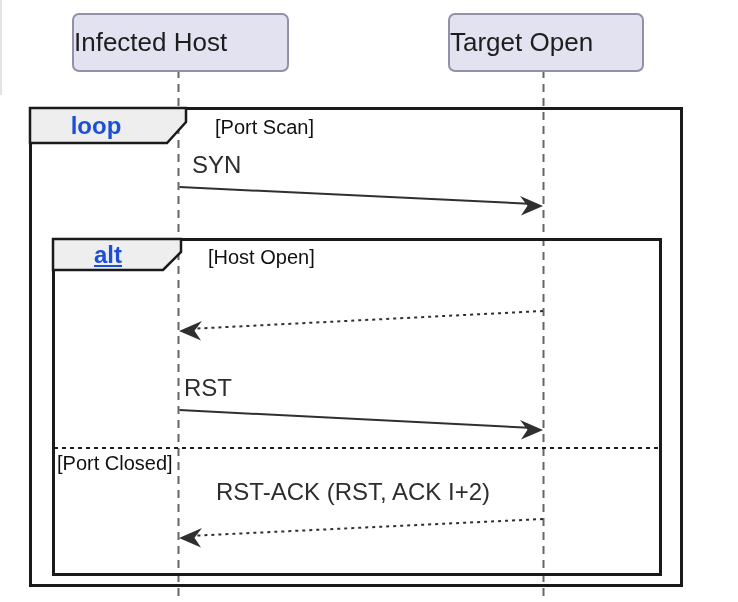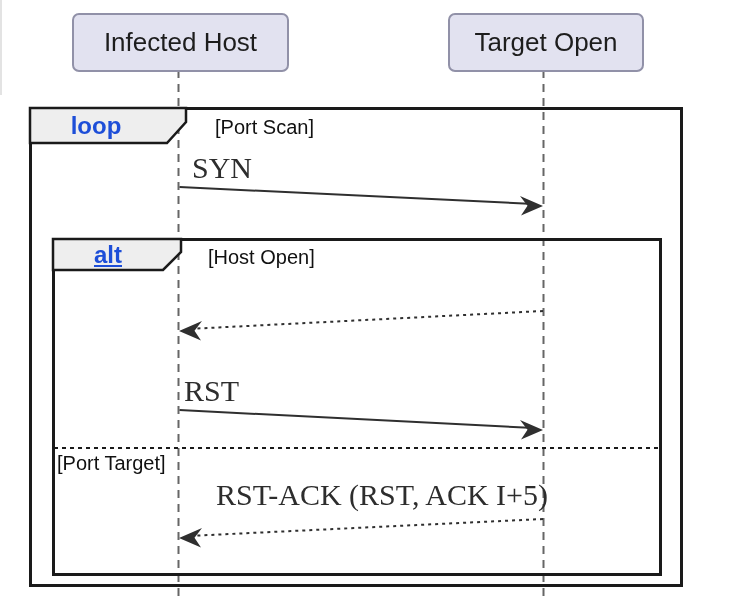--- a/index.html
+++ b/index.html
@@ -15,42 +15,41 @@
 
   .participant {
     position: absolute;
     top: 13px;
     height: 55px;
     background: #e2e2f0;
     border: 2px solid #9191a8;
     border-radius: 7px;
     display: flex;
     align-items: center;
-    justify-content: center;
+    justify-content: flex-start;
     font-size: 26px;
     color: #1d1d1d;
   }
   .operator-label {
     position: absolute;
     font-weight: bold;
     font-size: 24px;
     color: #1d4ed8;
     text-align: center;
   }
   .condition-label {
     position: absolute;
     font-weight: normal;
     font-size: 20px;
     color: #111111;
   }
   .message-label {
     position: absolute;
-    font-size: 30px;
+    font-size: 24px;
     color: #2d2d2d;
-    font-family: Liberation Serif, serif;
   }
   .edge-artifact {
     position: absolute;
     left: 0; top: 0;
     width: 2px; height: 95px;
     background: #e3e3e3;
   }
 </style>
 </head>
 <body>
@@ -98,19 +97,19 @@
   </div>
   <div class="participant" style="left:448px; width:192px;">
     <span>Target Open</span>
   </div>
 
   <div class="operator-label" style="left:30px; top:110px; width:132px; line-height:31px;">loop</div>
   <div class="condition-label" style="left:215px; top:113px; line-height:28px;">[Port Scan]</div>
 
   <div class="operator-label" style="left:53px; top:241px; width:110px; line-height:28px;text-decoration:underline;">alt</div>
   <div class="condition-label" style="left:208px; top:243px; line-height:28px;">[Host Open]</div>
-  <div class="condition-label" style="left:57px; top:450px; line-height:26px;">[Port Target]</div>
+  <div class="condition-label" style="left:57px; top:450px; line-height:26px;">[Port Closed]</div>
 
   <div class="message-label" style="left:192px; top:151px;">SYN</div>
   <div class="message-label" style="left:184px; top:374px;">RST</div>
-  <div class="message-label" style="left:216px; top:478px;">RST-ACK (RST, ACK I+5)</div>
+  <div class="message-label" style="left:216px; top:478px;">RST-ACK (RST, ACK I+2)</div>
 
 </div>
 
 </body></html>

